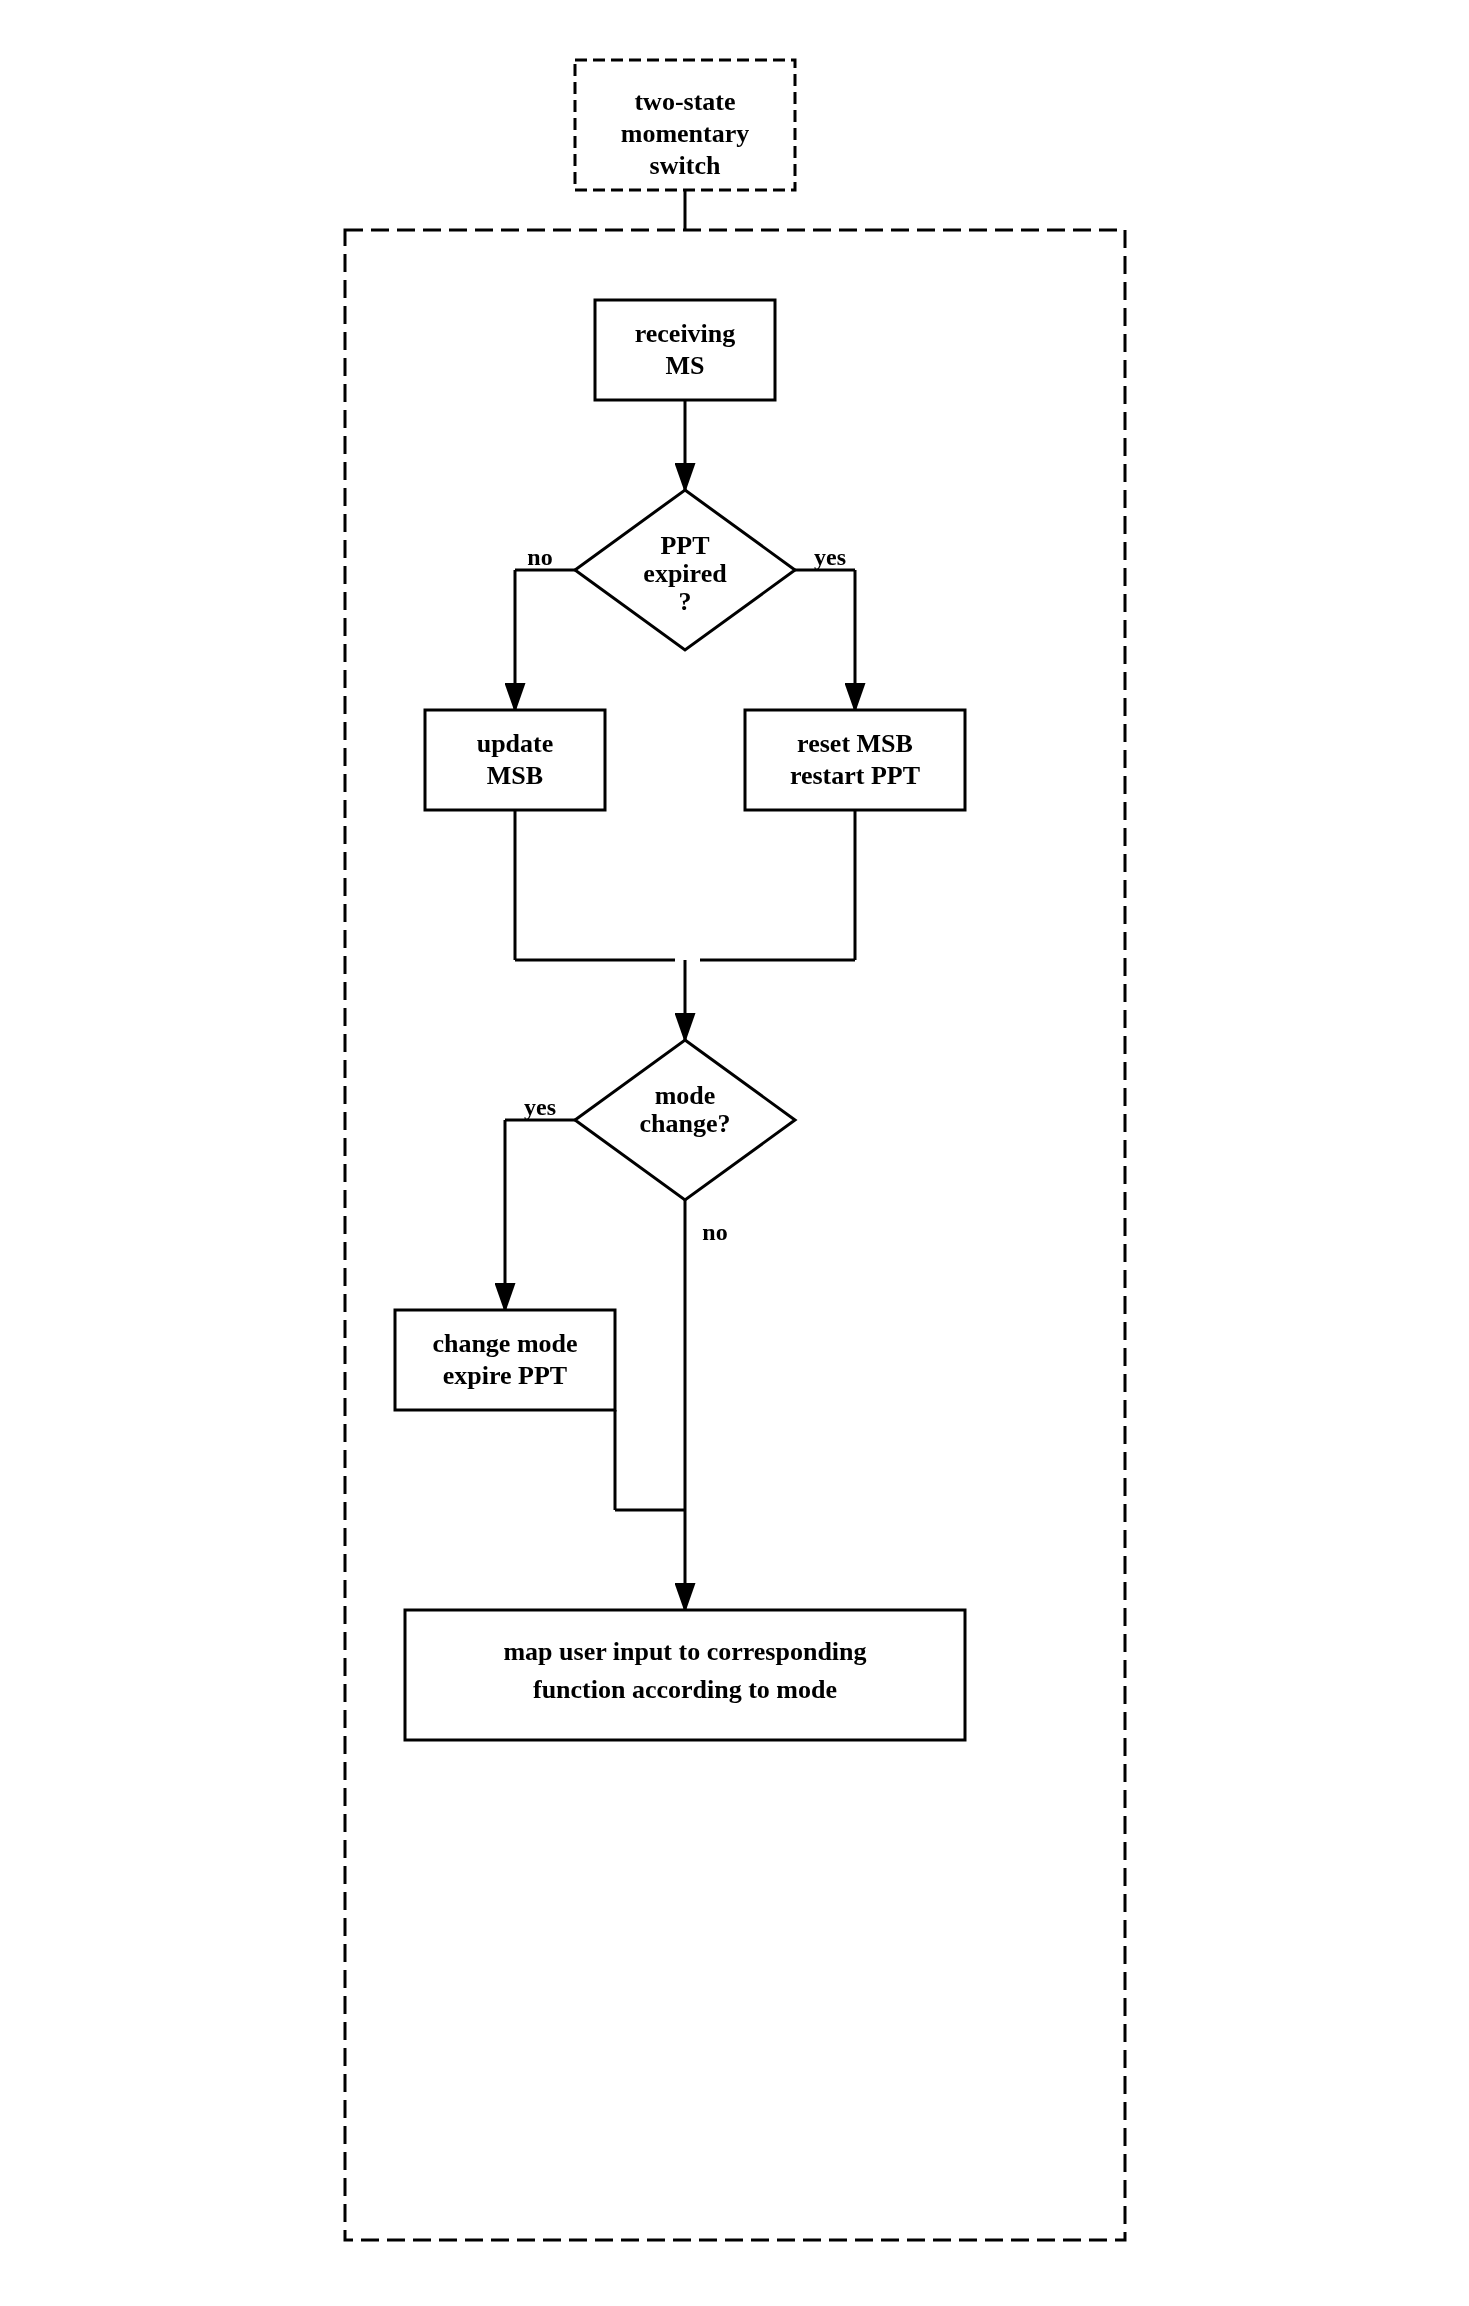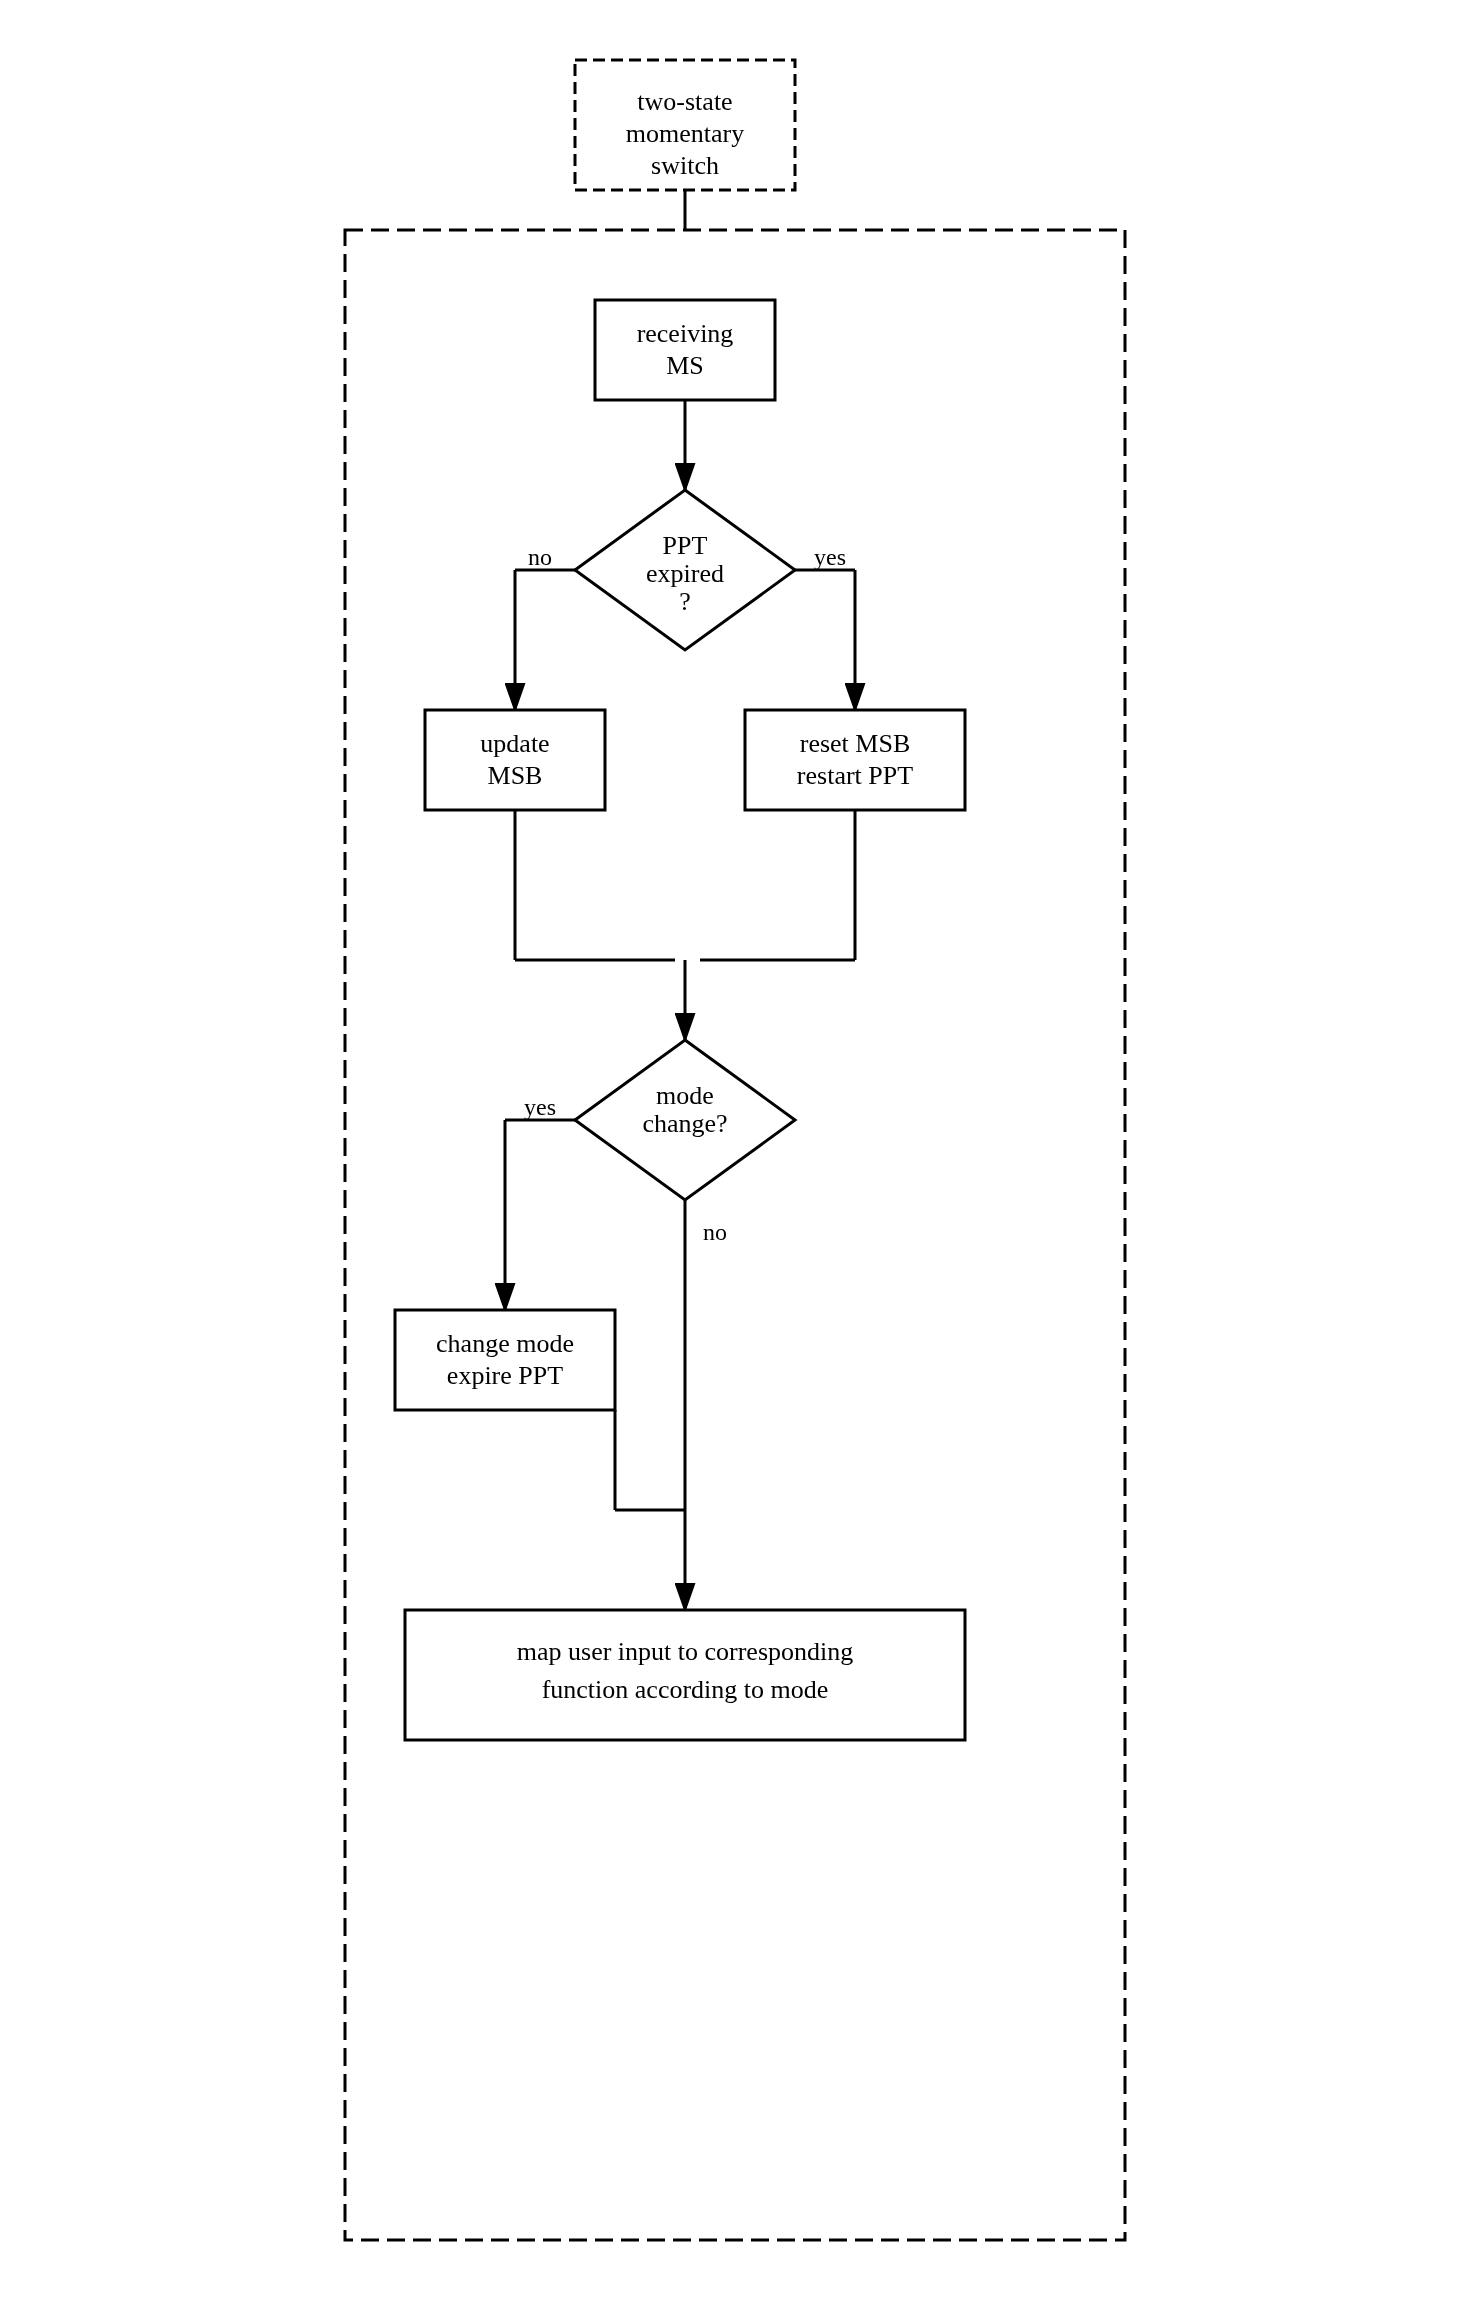--- a/index.html
+++ b/index.html
@@ -12,20 +12,21 @@
       font-family: serif;
     }
     .diagram-container {
       width: 1203px;
       height: 2306px;
       position: relative;
       display: flex;
       justify-content: center;
       align-items: flex-start;
       padding-top: 30px;
+      font-weight: bold;
     }
     svg {
       width: 900px;
       height: 2250px;
     }
   </style>
 </head>
 <body>
 
 <div class="diagram-container">

